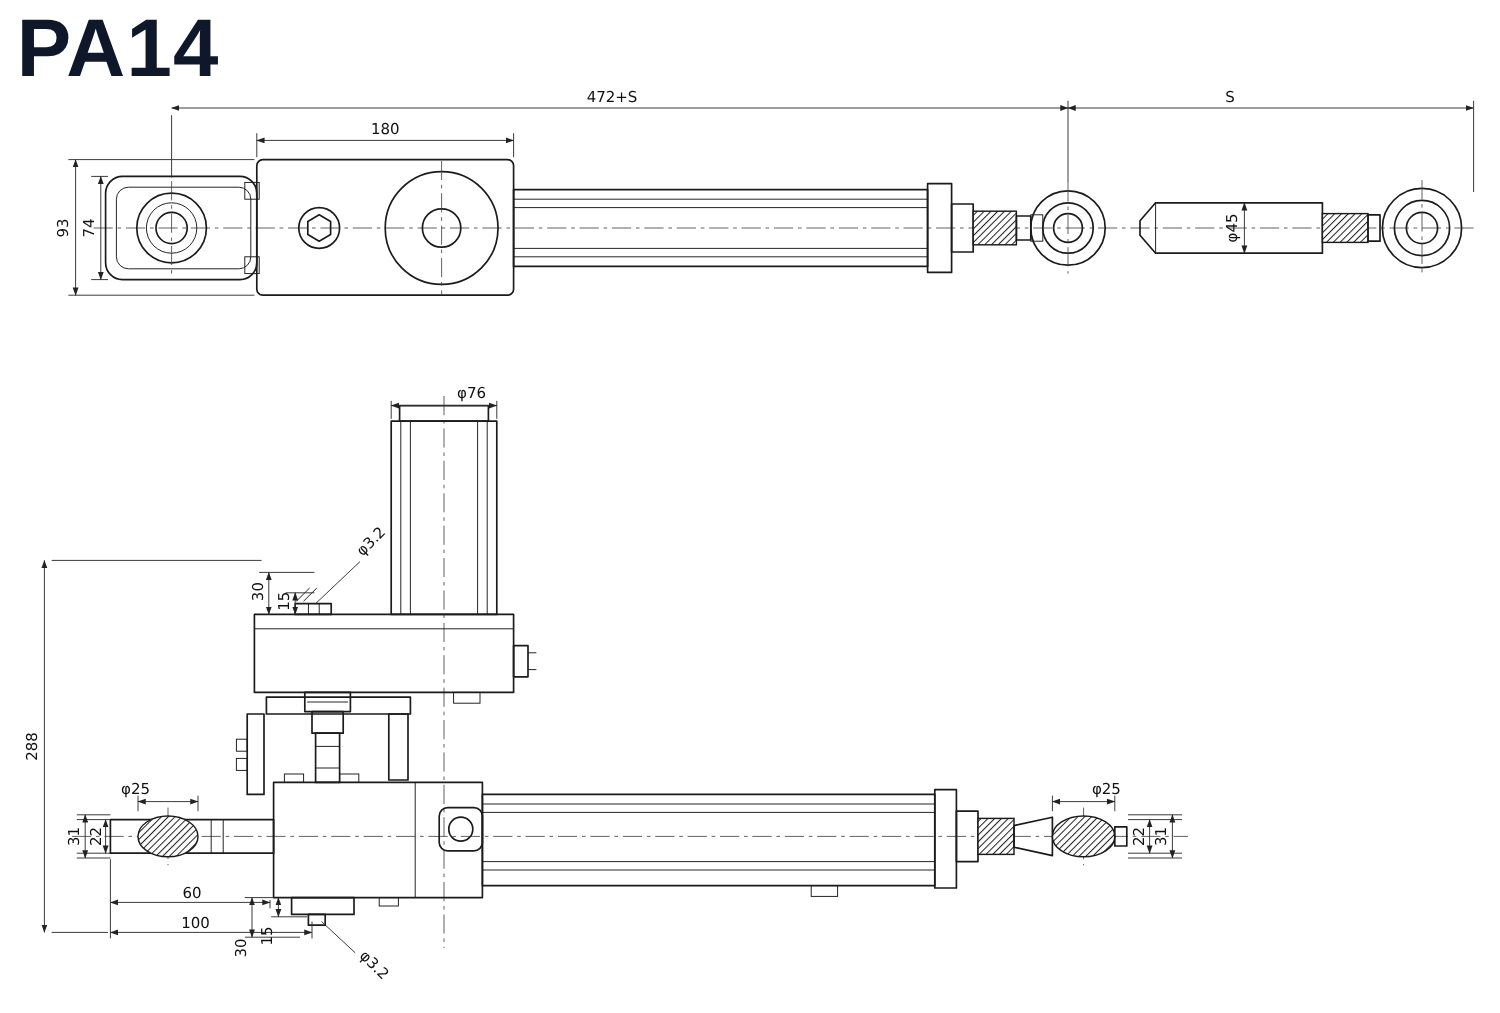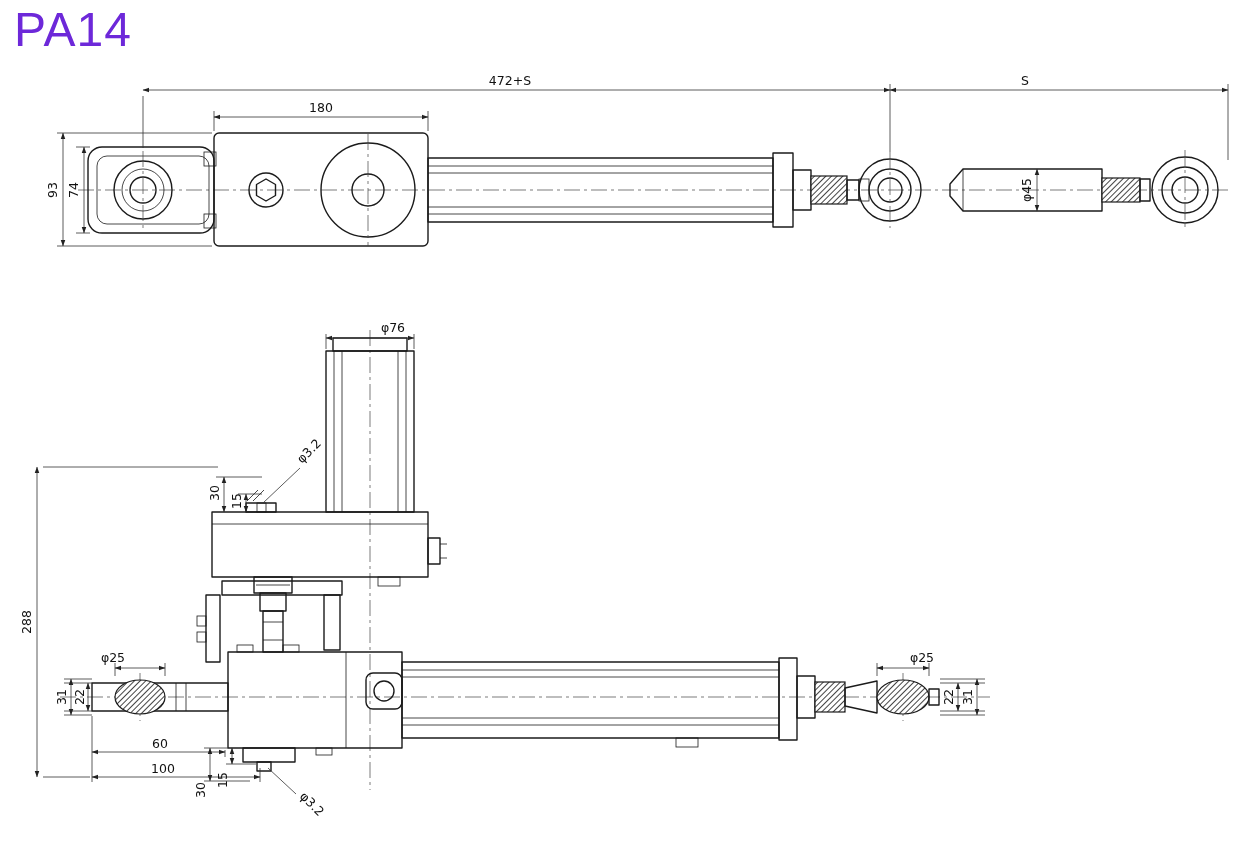--- a/index.html
+++ b/index.html
@@ -1,19 +1,19 @@
 <!DOCTYPE html>
 <html><head>
 <meta charset="utf-8">
 <style>
   html,body { margin:0; padding:0; background:#ffffff; }
   body { width:1250px; height:844px; position:relative; overflow:hidden;
          font-family:"Liberation Sans", sans-serif; }
-  .title { position:absolute; top:6px; left:14px; font-size:48px; font-weight:400;
-           color:#6d28d9; letter-spacing:1px; line-height:1; }
+  .title { position:absolute; top:6px; left:14px; font-size:68px; font-weight:700;
+           color:#0f172a; letter-spacing:1px; line-height:1; }
   svg { position:absolute; top:0; left:0; }
   .o  { fill:none; stroke:#1b1b1b; stroke-width:1.4; stroke-linejoin:round; }
   .t  { fill:none; stroke:#1b1b1b; stroke-width:0.8; }
   .d  { fill:none; stroke:#333; stroke-width:0.8; }
   .cl { fill:none; stroke:#444; stroke-width:0.7; stroke-dasharray:16 4 3 4; }
   .hz { stroke:#1b1b1b; stroke-width:1.2; fill:url(#hatch); }
   .dt { font-family:"DejaVu Sans", sans-serif; font-size:12.5px; fill:#111; }
 </style>
 </head>
 <body>

